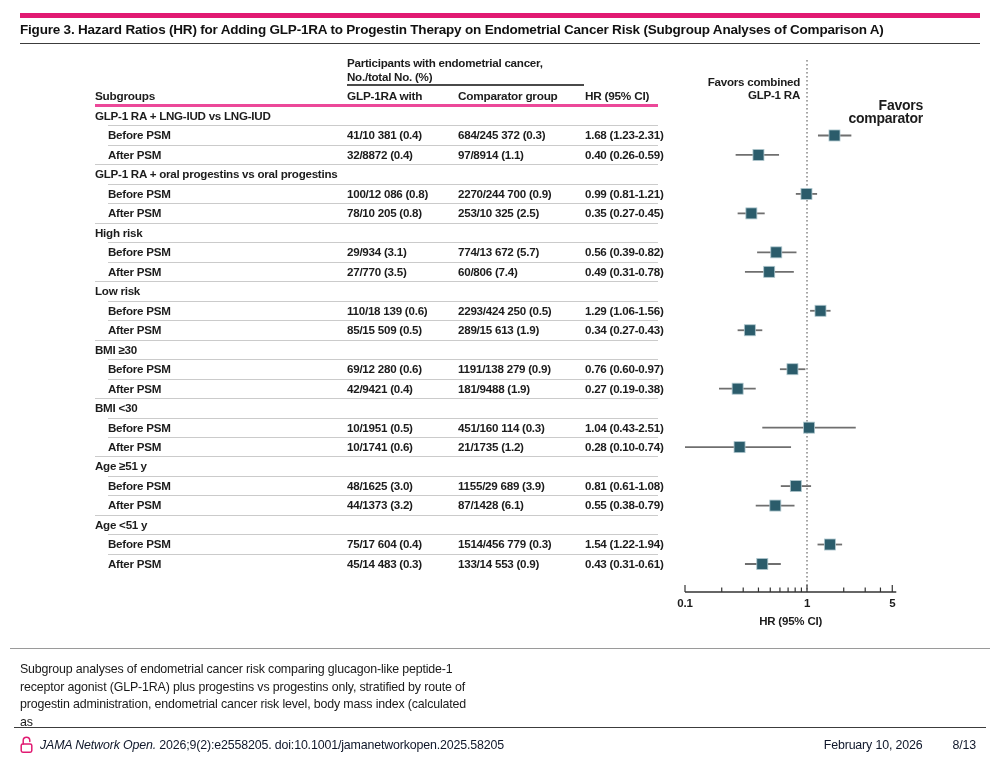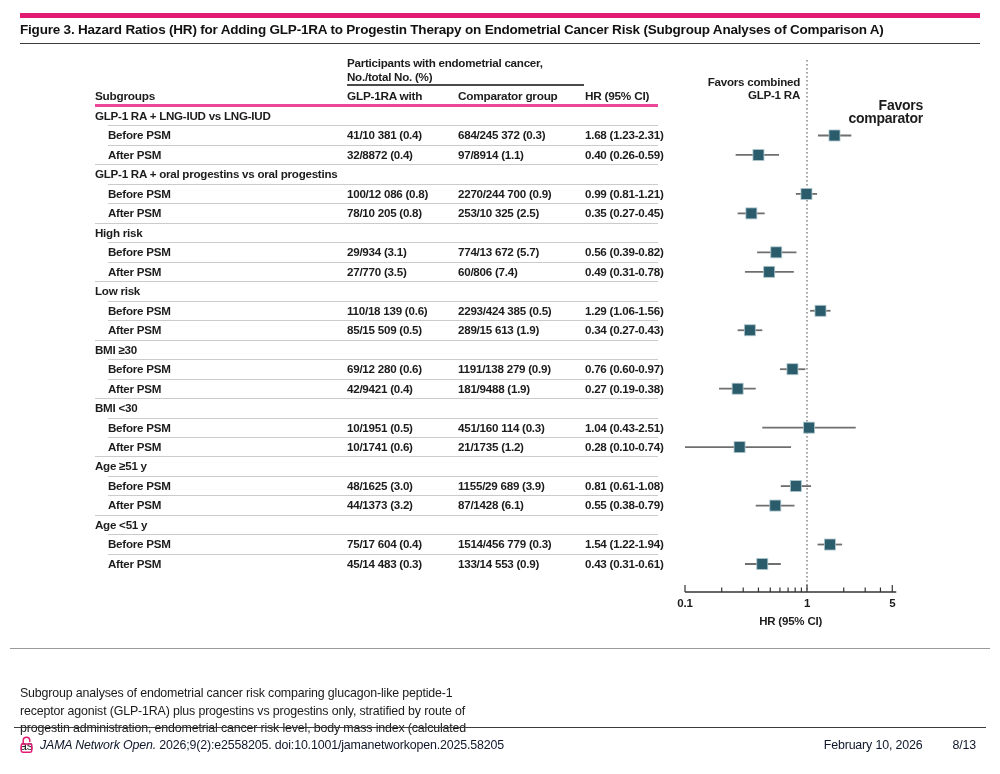--- a/index.html
+++ b/index.html
@@ -50,21 +50,21 @@
   .favors-right{
     position:absolute;left:813px;top:75px;width:110px;text-align:right;
     font-size:14px;font-weight:700;letter-spacing:-0.25px;line-height:13px;margin-top:24px;
   }
   .forest-svg{position:absolute;left:660px;top:56px;}
   .forest-svg text{font-family:"Liberation Sans",sans-serif;font-weight:700;font-size:11.5px;fill:#1c1c1c;letter-spacing:-0.2px;}
 
   
   .caption-rule{position:absolute;left:10px;top:648px;width:980px;border-top:1px solid #9a9a9a;}
   .caption{position:absolute;top:661px;font-size:12.4px;line-height:17.5px;letter-spacing:-0.15px;color:#191919;}
-  .caption.left{left:20px;width:462px;margin-top:24px;}
+  .caption.left{left:20px;width:462px;}
   .caption.right{left:500px;width:478px;}
 
   
   .footer-rule{position:absolute;left:14px;top:727px;width:972px;border-top:1.4px solid #3c3c3c;}
   .footer{
     position:absolute;left:20px;top:734px;width:960px;height:22px;
     display:flex;align-items:center;font-size:12.4px;letter-spacing:-0.15px;color:#0f172a;
   }
   .footer .cite{margin-left:7px;white-space:pre;}
   .footer .cite em{font-style:italic;}
@@ -140,21 +140,21 @@
         <span class="v-glp">27/770 (3.5)</span>
         <span class="v-comp">60/806 (7.4)</span>
         <span class="v-hr">0.49 (0.31-0.78)</span>
       </div>
       <div class="row section">
         <span class="lbl">Low risk</span>
       </div>
       <div class="row data">
         <span class="lbl">Before PSM</span>
         <span class="v-glp">110/18 139 (0.6)</span>
-        <span class="v-comp">2293/424 385 (0.5)</span>
+        <span class="v-comp">2293/424 250 (0.5)</span>
         <span class="v-hr">1.29 (1.06-1.56)</span>
       </div>
       <div class="row data">
         <span class="lbl">After PSM</span>
         <span class="v-glp">85/15 509 (0.5)</span>
         <span class="v-comp">289/15 613 (1.9)</span>
         <span class="v-hr">0.34 (0.27-0.43)</span>
       </div>
       <div class="row section">
         <span class="lbl">BMI ≥30</span>

